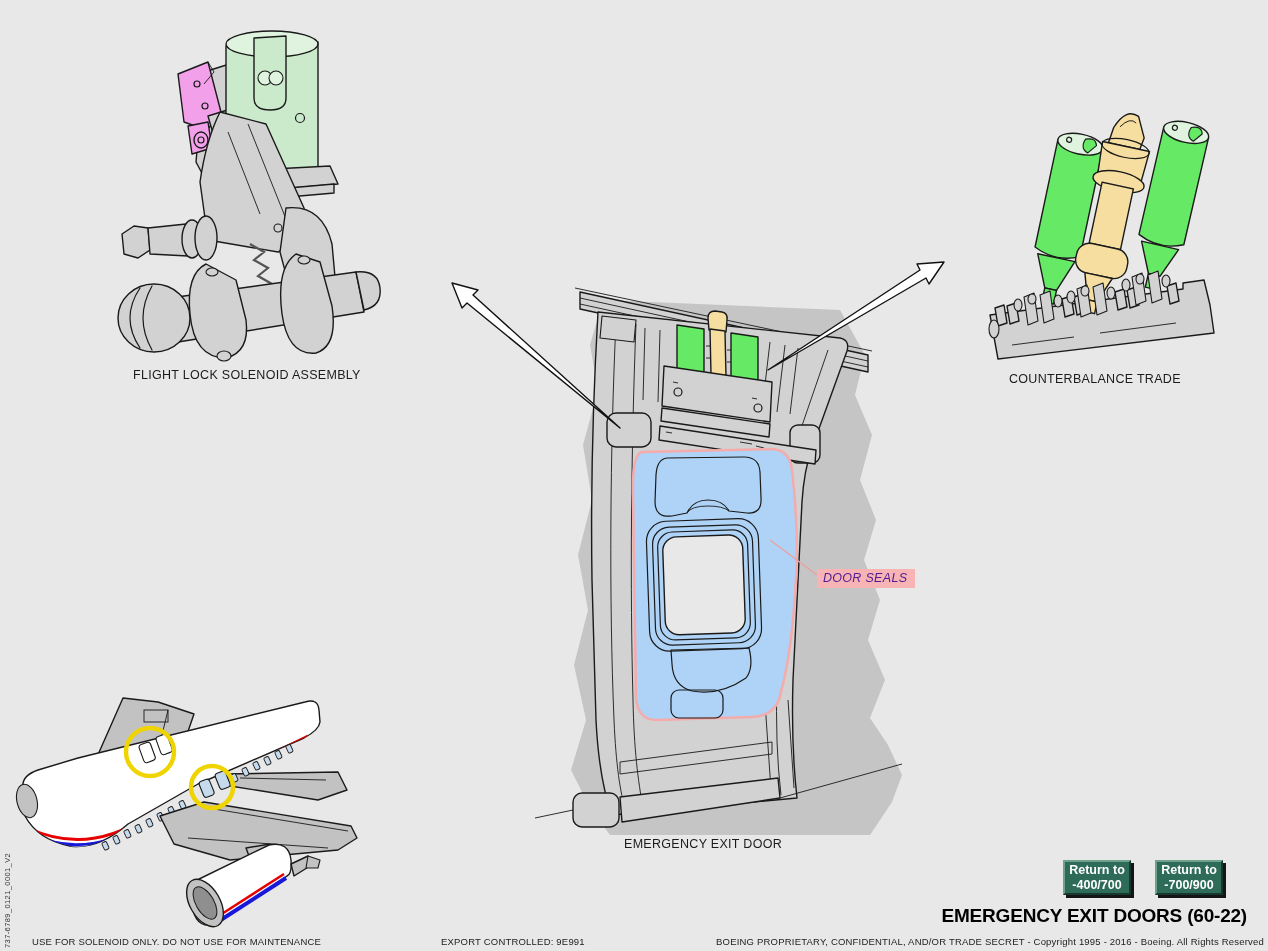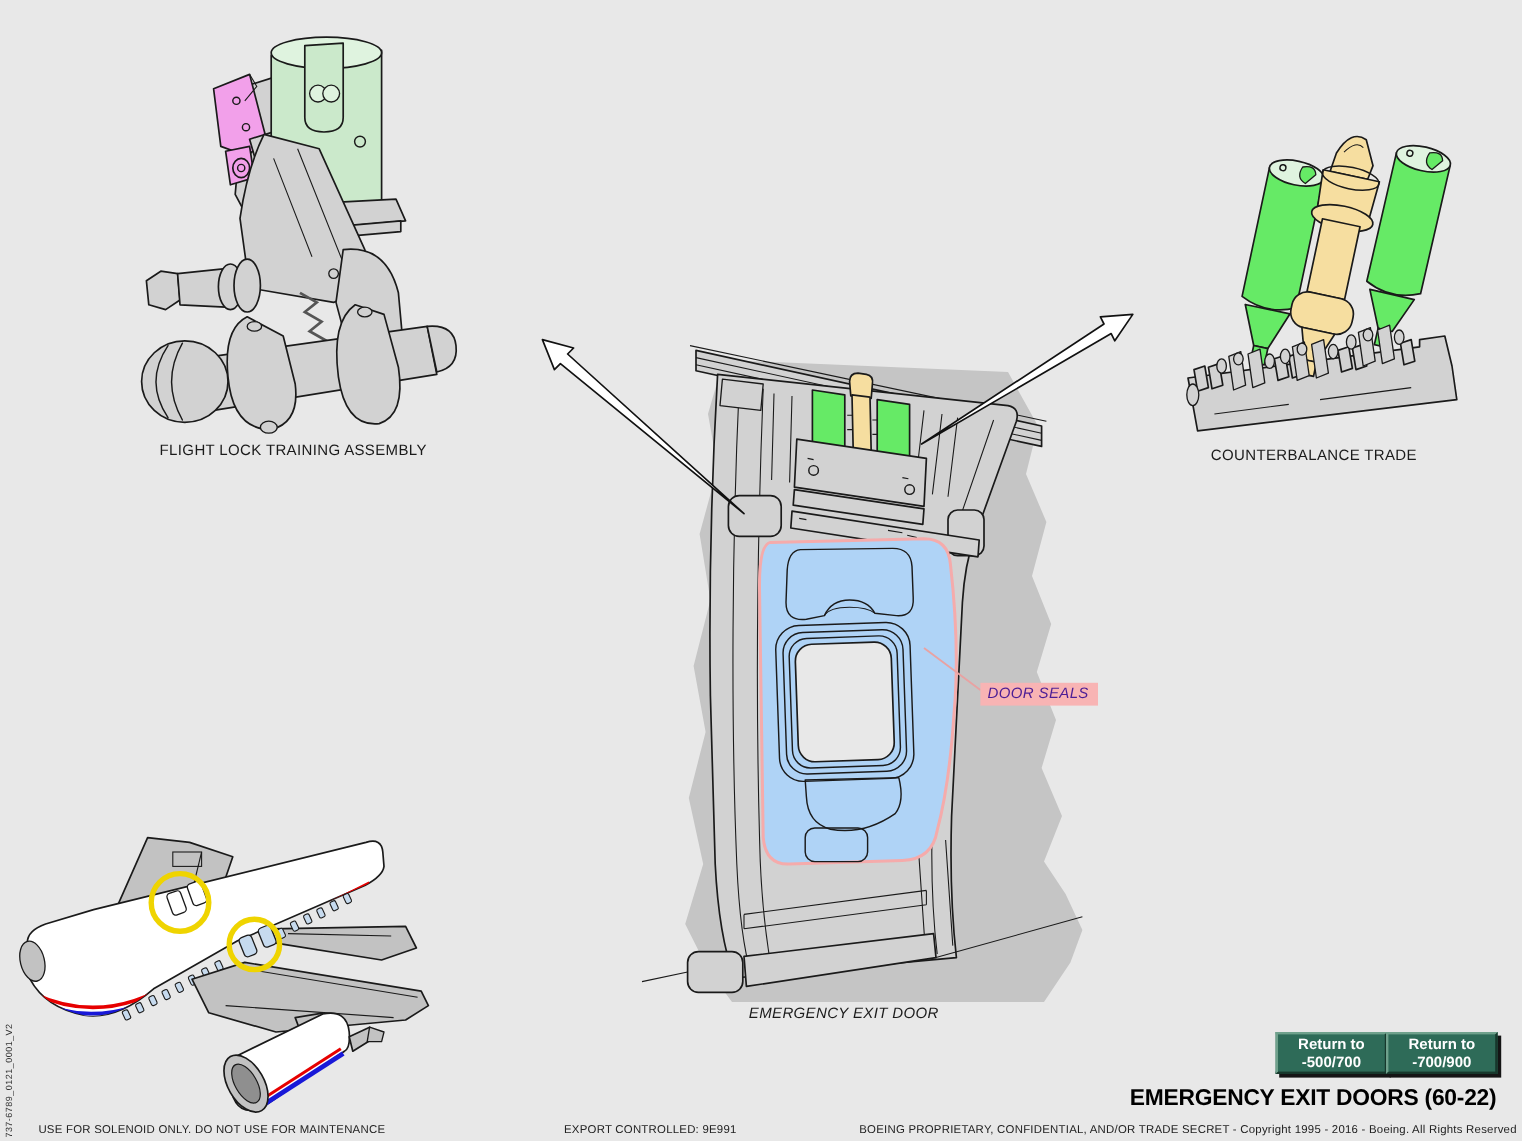--- a/index.html
+++ b/index.html
@@ -24,21 +24,21 @@
   }
   .footer-text{
     position:absolute;top:936px;font-size:9.5px;color:#222;white-space:nowrap;letter-spacing:.2px;
   }
   .doc-number{
     position:absolute;left:-51px;top:882px;width:120px;height:12px;
     transform:rotate(-90deg);
     font-size:7.5px;color:#333;letter-spacing:.4px;text-align:left;white-space:nowrap;
   }
   .return-btn{
-    position:absolute;top:860px;width:93px;height:35px;box-sizing:border-box;
+    position:absolute;top:860px;width:68px;height:35px;box-sizing:border-box;
     background:var(--button-green,#2E6B58);
     border-top:2px solid #6FA18C;border-left:2px solid #6FA18C;
     border-right:2px solid #17382C;border-bottom:2px solid #17382C;
     box-shadow:3px 3px 0 #151515;
     color:#fff;font-weight:bold;font-size:12.5px;line-height:15px;text-align:center;
     display:flex;flex-direction:column;justify-content:center;cursor:pointer;
     font-family:"Liberation Sans",sans-serif;
   }
   .return-btn span{display:block;}
   svg{position:absolute;overflow:visible;}
@@ -300,31 +300,31 @@
     <path class="f-gray2 s" d="M283,176 L300,168 L302,178 L286,188 Z"></path>
     <path class="f-gray2 s1" d="M300,168 L312,172 L310,180 L298,180 Z"></path>
     <ellipse class="f-gray2 s" cx="197" cy="215" rx="15" ry="26" transform="rotate(-30 197 215)"></ellipse>
     <ellipse cx="197" cy="215" rx="9" ry="18" transform="rotate(-30 197 215)" fill="#8F8F8F" stroke="#1a1a1a" stroke-width="1"></ellipse>
   </g>
 
   <circle class="circ-y" cx="142" cy="64" r="24"></circle>
   <circle class="circ-y" cx="204" cy="99" r="21"></circle>
 </svg>
 
-<div class="callout" style="left:133px;top:368px;">FLIGHT LOCK TRAINING ASSEMBLY</div>
+<div class="callout" style="left:133px;top:368px;">FLIGHT LOCK SOLENOID ASSEMBLY</div>
 <div class="callout" style="left:1009px;top:372px;">COUNTERBALANCE TRADE</div>
-<div class="callout" style="left:624px;top:837px;font-style:italic;">EMERGENCY EXIT DOOR</div>
+<div class="callout" style="left:624px;top:837px;">EMERGENCY EXIT DOOR</div>
 <div class="door-seals-label">DOOR SEALS</div>
 
 <div class="return-btn" style="left:1063px;">
   <span>Return to</span>
-  <span>-500/700</span>
+  <span>-400/700</span>
 </div>
 <div class="return-btn" style="left:1155px;">
   <span>Return to</span>
   <span>-700/900</span>
 </div>
 
 <div class="page-title">EMERGENCY EXIT DOORS (60-22)</div>
 <div class="footer-text" style="left:32px;">USE FOR SOLENOID ONLY. DO NOT USE FOR MAINTENANCE</div>
-<div class="footer-text" style="left:470px;">EXPORT CONTROLLED: 9E991</div>
+<div class="footer-text" style="left:441px;">EXPORT CONTROLLED: 9E991</div>
 <div class="footer-text" style="right:4px;">BOEING PROPRIETARY, CONFIDENTIAL, AND/OR TRADE SECRET - Copyright 1995 - 2016 - Boeing. All Rights Reserved</div>
 <div class="doc-number">737-6789_0121_0001_V2</div>
 
 </body></html>

